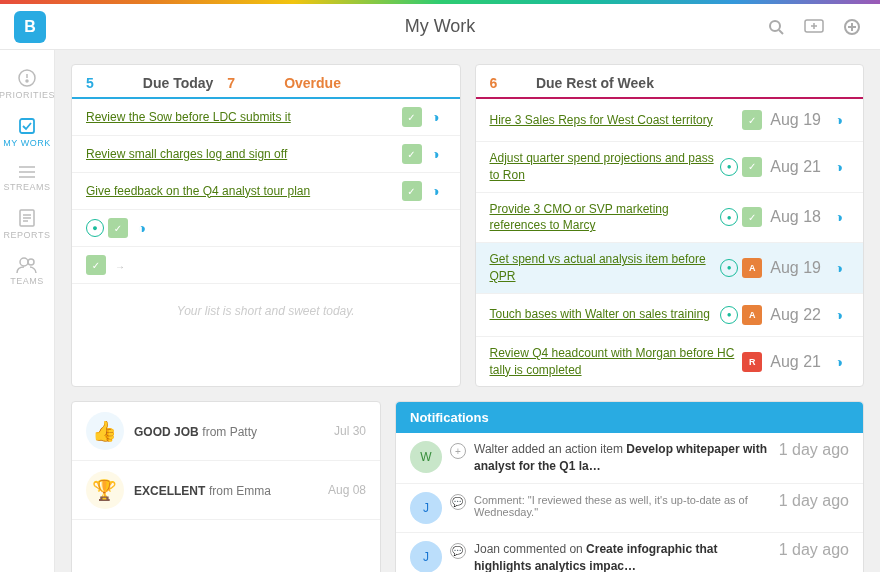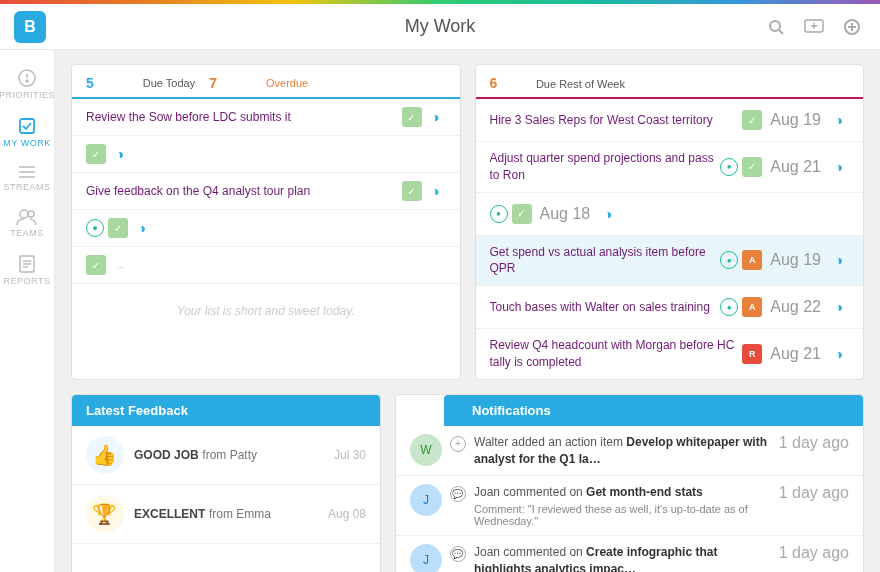--- a/index.html
+++ b/index.html
@@ -119,37 +119,38 @@
       content: '';
       position: absolute;
       bottom: -2px; left: 0; right: 0;
     }
     .header-count {
       font-size: 14px;
       font-weight: 700;
     }
     .header-count.blue { color: #29abe2; }
     .header-count.orange { color: #e8813a; }
-    .header-label { font-size: 11px; color: #555; font-weight: 400; padding-left: 35px; }
+    .header-label { font-size: 14px; color: #555; font-weight: 700; padding-left: 35px; }
     .header-label.orange { color: #e8813a; }
 
     .due-row {
       display: flex;
       align-items: center;
       padding: 8px 14px;
       border-bottom: 1px solid #f0f0f0;
       gap: 6px;
     }
     .due-row:last-child { border-bottom: none; }
     .due-row.highlighted { background: #e8f5fb; }
     .due-row-text {
       flex: 1;
       font-size: 12px;
-      color: #701a75;
+      color: #4d7c0f;
       line-height: 1.4;
+      text-decoration: underline;
     }
     .due-row-actions {
       display: flex;
       gap: 4px;
       align-items: center;
     }
     .action-btn {
       width: 20px; height: 20px;
       border-radius: 3px;
       display: flex; align-items: center; justify-content: center;
@@ -230,25 +231,24 @@
 
     .notif-panel {
       flex: 1;
       background: #fff;
       border-radius: 4px;
       border: 1px solid #e0e0e0;
     }
     .notif-header {
       background: #29abe2;
       color: #fff;
-      padding: 8px 28px;
+      padding: 8px 14px;
       font-size: 13px;
       font-weight: 600;
       border-radius: 4px 4px 0 0;
-      margin-left: 48px;
     }
     .notif-item {
       display: flex;
       align-items: flex-start;
       gap: 8px;
       padding: 8px 14px;
       border-bottom: 1px solid #f0f0f0;
     }
     .notif-avatar {
       width: 32px; height: 32px;
@@ -358,36 +358,36 @@
     </div>
     <div class="sidebar-item">
       <svg width="20" height="16" viewBox="0 0 20 16" fill="none" stroke="#bbb" stroke-width="1.5">
         <line x1="2" y1="3" x2="18" y2="3"></line>
         <line x1="2" y1="8" x2="18" y2="8"></line>
         <line x1="2" y1="13" x2="18" y2="13"></line>
       </svg>
       <span>STREAMS</span>
     </div>
     <div class="sidebar-item">
+      <svg width="20" height="20" viewBox="0 0 20 20" fill="none" stroke="#bbb" stroke-width="1.5">
+        <rect x="3" y="2" width="14" height="16" rx="1"></rect>
+        <line x1="6" y1="7" x2="14" y2="7"></line>
+        <line x1="6" y1="10" x2="14" y2="10"></line>
+        <line x1="6" y1="13" x2="11" y2="13"></line>
+      </svg>
+      <span>REPORTS</span>
+    </div>
+    <div class="sidebar-item">
       <svg width="22" height="18" viewBox="0 0 22 18" fill="none" stroke="#bbb" stroke-width="1.5">
         <circle cx="8" cy="6" r="4"></circle>
         <path d="M1 17c0-4 3-6 7-6"></path>
         <circle cx="15" cy="6" r="3"></circle>
         <path d="M14 11c2 0 6 2 6 6"></path>
       </svg>
       <span>TEAMS</span>
-    </div>
-    <div class="sidebar-item">
-      <svg width="20" height="20" viewBox="0 0 20 20" fill="none" stroke="#bbb" stroke-width="1.5">
-        <rect x="3" y="2" width="14" height="16" rx="1"></rect>
-        <line x1="6" y1="7" x2="14" y2="7"></line>
-        <line x1="6" y1="10" x2="14" y2="10"></line>
-        <line x1="6" y1="13" x2="11" y2="13"></line>
-      </svg>
-      <span>REPORTS</span>
     </div>
   </div>
 
   <div class="main">
 
     <div class="top-panels">
 
       <div class="panel">
         <div class="due-today-header">
           <span class="header-count blue">5</span>
@@ -397,20 +397,21 @@
         </div>
 
         <div class="due-row">
           <span class="due-row-text">Review the Sow before LDC submits it</span>
           <div class="due-row-actions">
             <div class="action-btn green">✓</div>
             <div class="action-btn half-circle">◑</div>
           </div>
         </div>
         <div class="due-row">
+          <span class="due-row-text">Review small charges log and sign off</span>
           <div class="due-row-actions">
             <div class="action-btn green">✓</div>
             <div class="action-btn half-circle">◑</div>
           </div>
         </div>
         <div class="due-row">
           <span class="due-row-text">Give feedback on the Q4 analyst tour plan</span>
           <div class="due-row-actions">
             <div class="action-btn green">✓</div>
             <div class="action-btn half-circle">◑</div>
@@ -449,20 +450,21 @@
         <div class="due-row">
           <span class="due-row-text">Adjust quarter spend projections and pass to Ron</span>
           <div class="due-row-actions">
             <div class="circle-icon" style="border-color:#1abc9c;color:#1abc9c;font-size:8px;">●</div>
             <div class="action-btn green">✓</div>
             <span class="due-date">Aug 21</span>
             <div class="action-btn half-circle">◑</div>
           </div>
         </div>
         <div class="due-row">
+          <span class="due-row-text">Provide 3 CMO or SVP marketing references to Marcy</span>
           <div class="due-row-actions">
             <div class="circle-icon" style="border-color:#1abc9c;color:#1abc9c;font-size:8px;">●</div>
             <div class="action-btn green">✓</div>
             <span class="due-date">Aug 18</span>
             <div class="action-btn half-circle">◑</div>
           </div>
         </div>
         <div class="due-row highlighted">
           <span class="due-row-text">Get spend vs actual analysis item before QPR</span>
           <div class="due-row-actions">
@@ -488,21 +490,20 @@
             <span class="due-date">Aug 21</span>
             <div class="action-btn half-circle">◑</div>
           </div>
         </div>
       </div>
     </div>
 
     <div class="bottom-panels">
 
       <div class="feedback-panel">
-        <div class="feedback-header">Latest Feedback</div>
         <div class="feedback-item">
           <div class="feedback-avatar thumbs">👍</div>
           <div class="feedback-info">
             <span class="feedback-badge">GOOD JOB</span>
             <span class="feedback-from">from Patty</span>
           </div>
           <span class="feedback-date">Jul 30</span>
         </div>
         <div class="feedback-item">
           <div class="feedback-avatar trophy">🏆</div>
@@ -525,23 +526,20 @@
               <span>Walter added an action item </span><strong>Develop whitepaper with analyst for the Q1 la…</strong>
             </div>
           </div>
           <span class="notif-time">1 day ago</span>
         </div>
 
         <div class="notif-item">
           <div class="notif-avatar joan1">J</div>
           <div class="notif-icon comment" style="font-size:9px;">💬</div>
           <div class="notif-content">
-            <div class="notif-text">
-              <span>Joan commented on </span><strong>Get month-end stats</strong>
-            </div>
             <div class="notif-subtext">Comment: "I reviewed these as well, it's up-to-date as of Wednesday."</div>
           </div>
           <span class="notif-time">1 day ago</span>
         </div>
 
         <div class="notif-item">
           <div class="notif-avatar joan2">J</div>
           <div class="notif-icon comment" style="font-size:9px;">💬</div>
           <div class="notif-content">
             <div class="notif-text">

